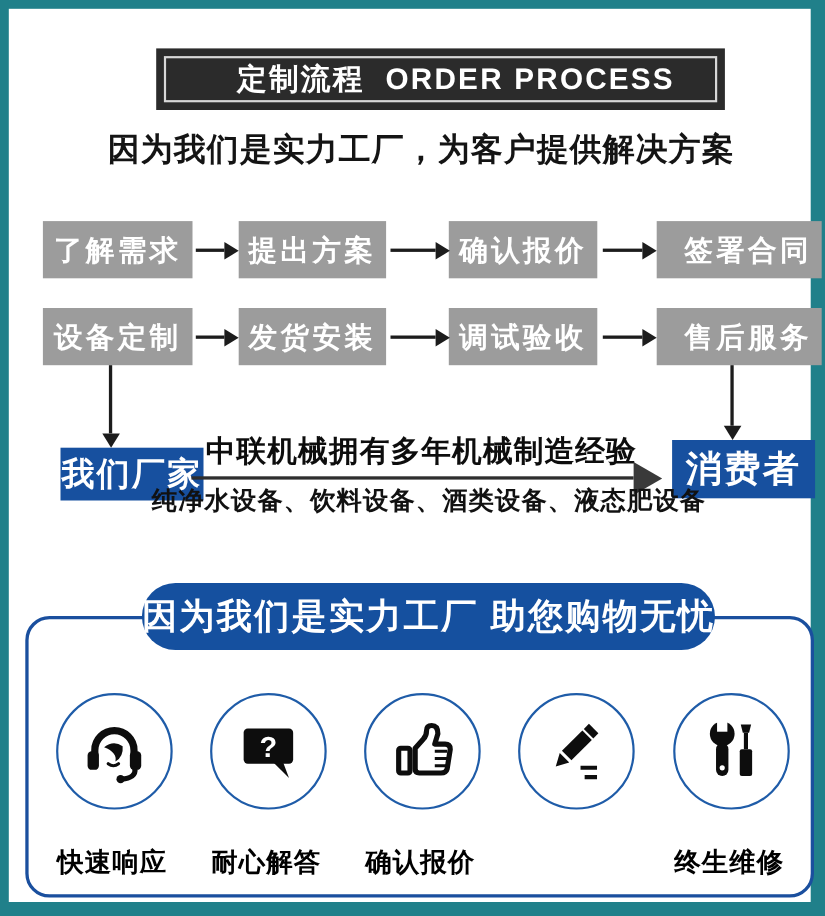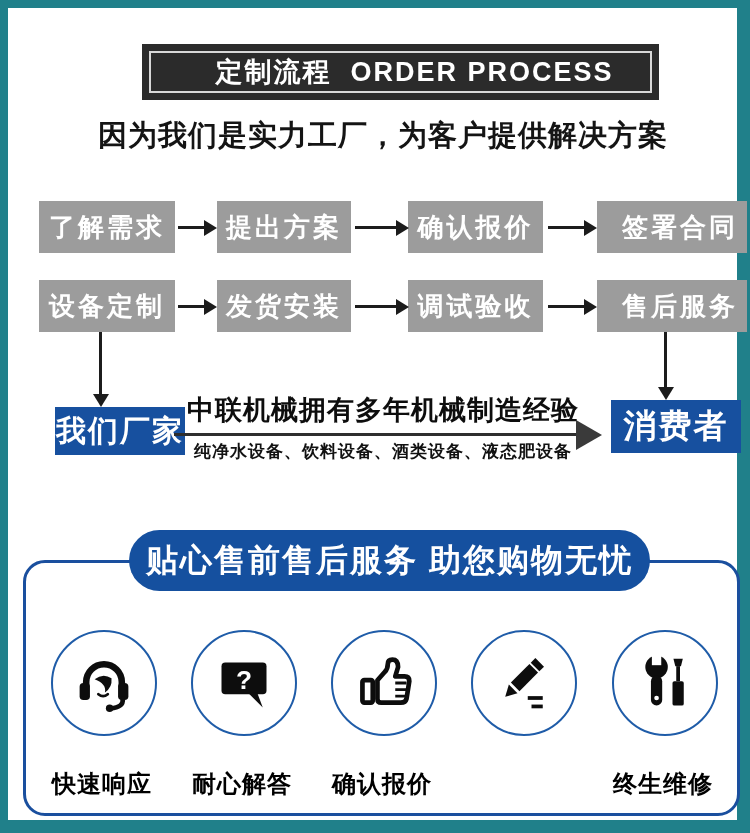--- a/index.html
+++ b/index.html
@@ -29,21 +29,21 @@
     border-top:13px solid #1c1c1c;border-left:8px solid transparent;border-right:8px solid transparent;}
 
   
   .bluebox{position:absolute;background:#17509f;color:#ffffff;font-weight:bold;display:flex;align-items:center;justify-content:center;letter-spacing:2px;margin-left:11px;}
   .factory{left:36px;top:399px;width:130px;height:48px;font-size:30px;}
   .consumer{left:592px;top:392px;width:130px;height:53px;font-size:33px;}
   .slogan{left:170px;top:384px;width:410px;text-align:center;font-size:27px;font-weight:900;color:#0d0d0d;letter-spacing:1px;white-space:nowrap;}
   .big-arrow{left:166px;top:425px;width:402px;height:3px;background:#2e2e2e;position:absolute;}
   .big-arrow::after{content:"";position:absolute;left:100%;top:50%;transform:translateY(-50%);
     border-left:26px solid #3a3a3a;border-top:15px solid transparent;border-bottom:15px solid transparent;}
-  .products{left:130px;top:432px;width:490px;text-align:center;font-size:17px;font-weight:bold;color:#111111;letter-spacing:1px;white-space:nowrap;}
+  .products{left:130px;top:432px;width:490px;text-align:center;font-size:23px;font-weight:bold;color:#111111;letter-spacing:1px;white-space:nowrap;}
 
   
   .panel{left:15px;top:552px;width:711px;height:250px;border:3px solid #1a4f9e;border-radius:22px;background:#ffffff;}
   .pill{left:121px;top:522px;width:521px;height:61px;background:#15509f;border-radius:31px;display:flex;align-items:center;justify-content:center;
         color:#ffffff;font-size:32px;font-weight:bold;letter-spacing:2px;white-space:pre;}
   .circle{position:absolute;top:622px;width:102px;height:102px;border:2px solid #1f5ca8;border-radius:50%;background:#ffffff;
           display:flex;align-items:center;justify-content:center;}
   .feat-label{position:absolute;top:760px;width:140px;text-align:center;font-size:24px;font-weight:bold;color:#000000;letter-spacing:1px;}
   .icon-svg{width:60px;height:60px;}
 </style>
@@ -79,21 +79,21 @@
     <div class="v-arrow" style="left:91px;top:324px;height:62px;"></div>
     <div class="v-arrow" style="left:656px;top:324px;height:55px;"></div>
 
     <div class="bluebox factory">我们厂家</div>
     <div class="bluebox consumer">消费者</div>
     <div class="abs slogan">中联机械拥有多年机械制造经验</div>
     <div class="big-arrow"></div>
     <div class="abs products">纯净水设备、饮料设备、酒类设备、液态肥设备</div>
 
     <div class="abs panel"></div>
-    <div class="abs pill">贴心售前售后服务 助您购物无忧</div>
+    <div class="abs pill">因为我们是实力工厂 助您购物无忧</div>
 
     <div class="circle" style="left:43px;">
       <svg class="icon-svg" viewBox="0 0 64 64">
         <path d="M13 36 v-5 a19 19 0 0 1 38 0 v5" fill="none" stroke="#0d0d0d" stroke-width="7"></path>
         <rect x="6" y="32" width="11" height="18" rx="4" fill="#0d0d0d"></rect>
         <rect x="47" y="32" width="11" height="18" rx="4" fill="#0d0d0d"></rect>
         <path d="M52 49 q1 9 -13 10" fill="none" stroke="#0d0d0d" stroke-width="5" stroke-linecap="round"></path>
         <circle cx="38" cy="59" r="4" fill="#0d0d0d"></circle>
         <path d="M22 28 q9 -7 18 -1 q1 10 -7 15 q2 -9 -11 -14 z" fill="#0d0d0d"></path>
         <path d="M26 44 q5 4 10 0" fill="none" stroke="#0d0d0d" stroke-width="3" stroke-linecap="round"></path>

